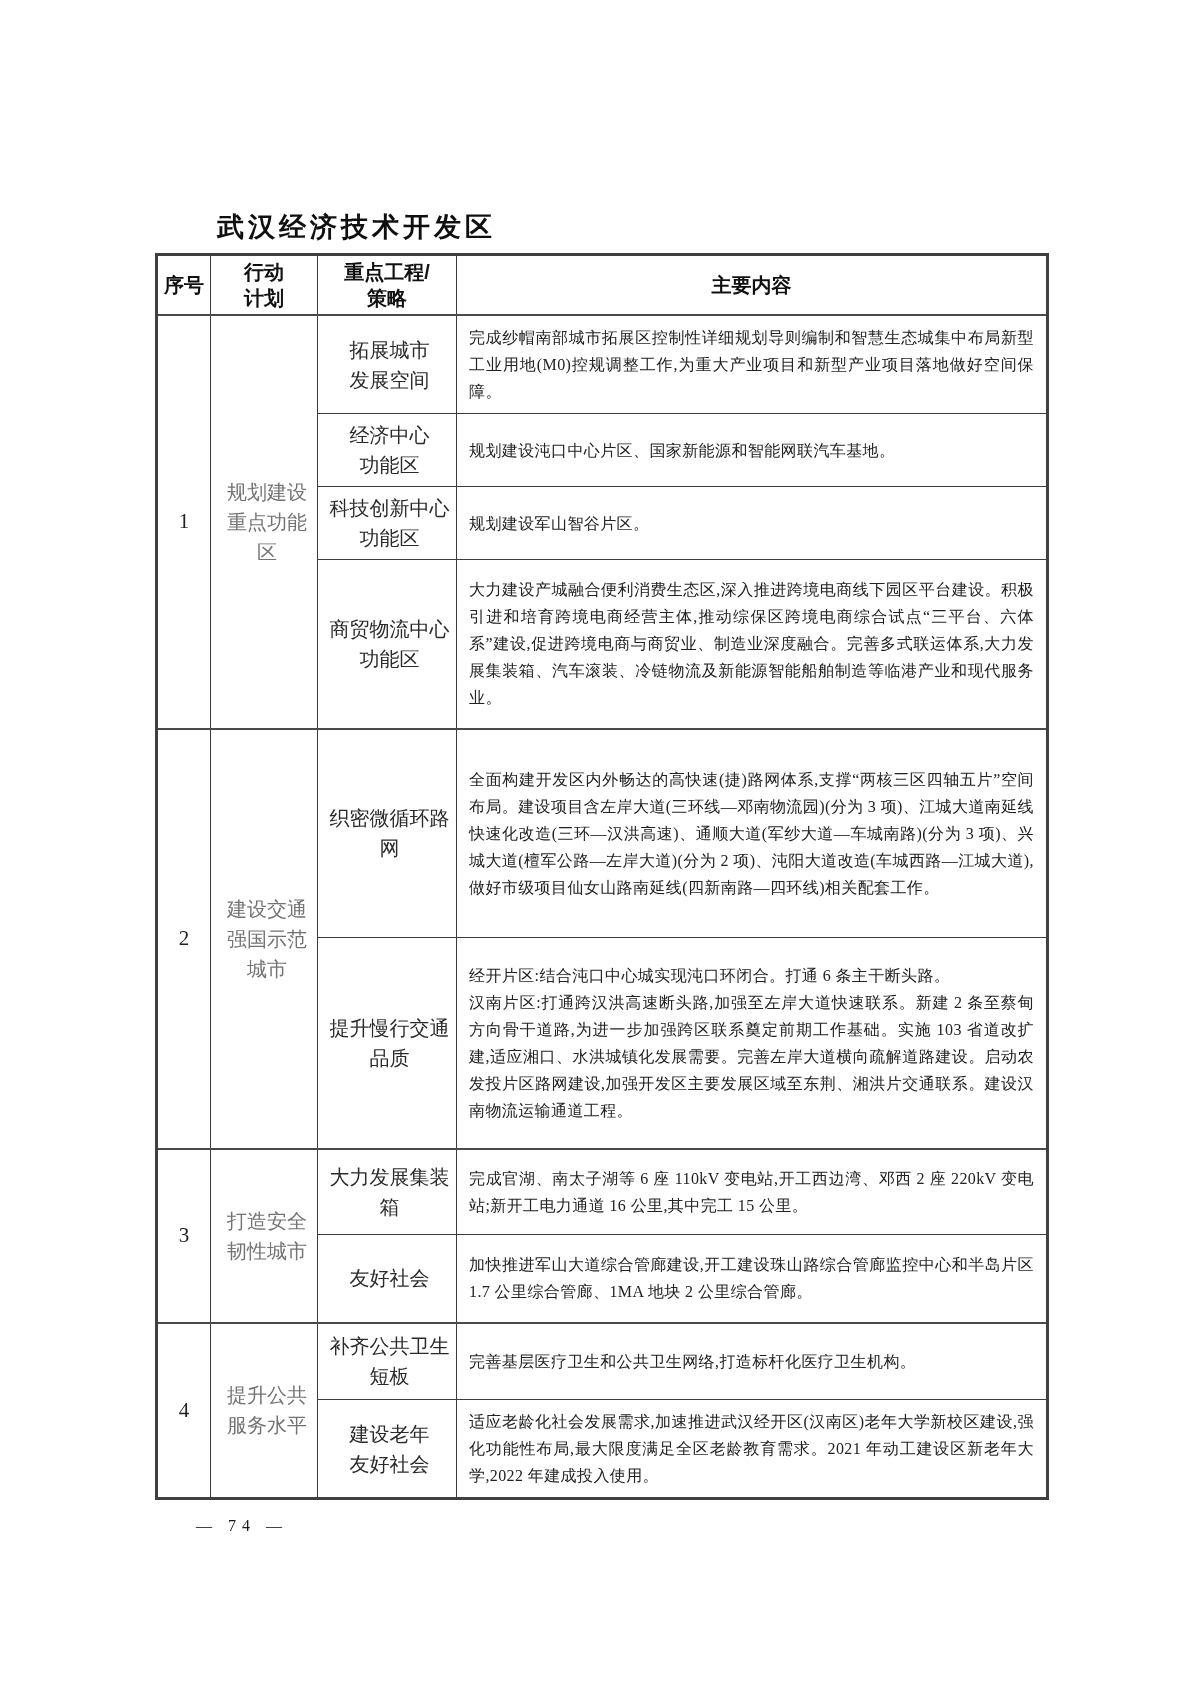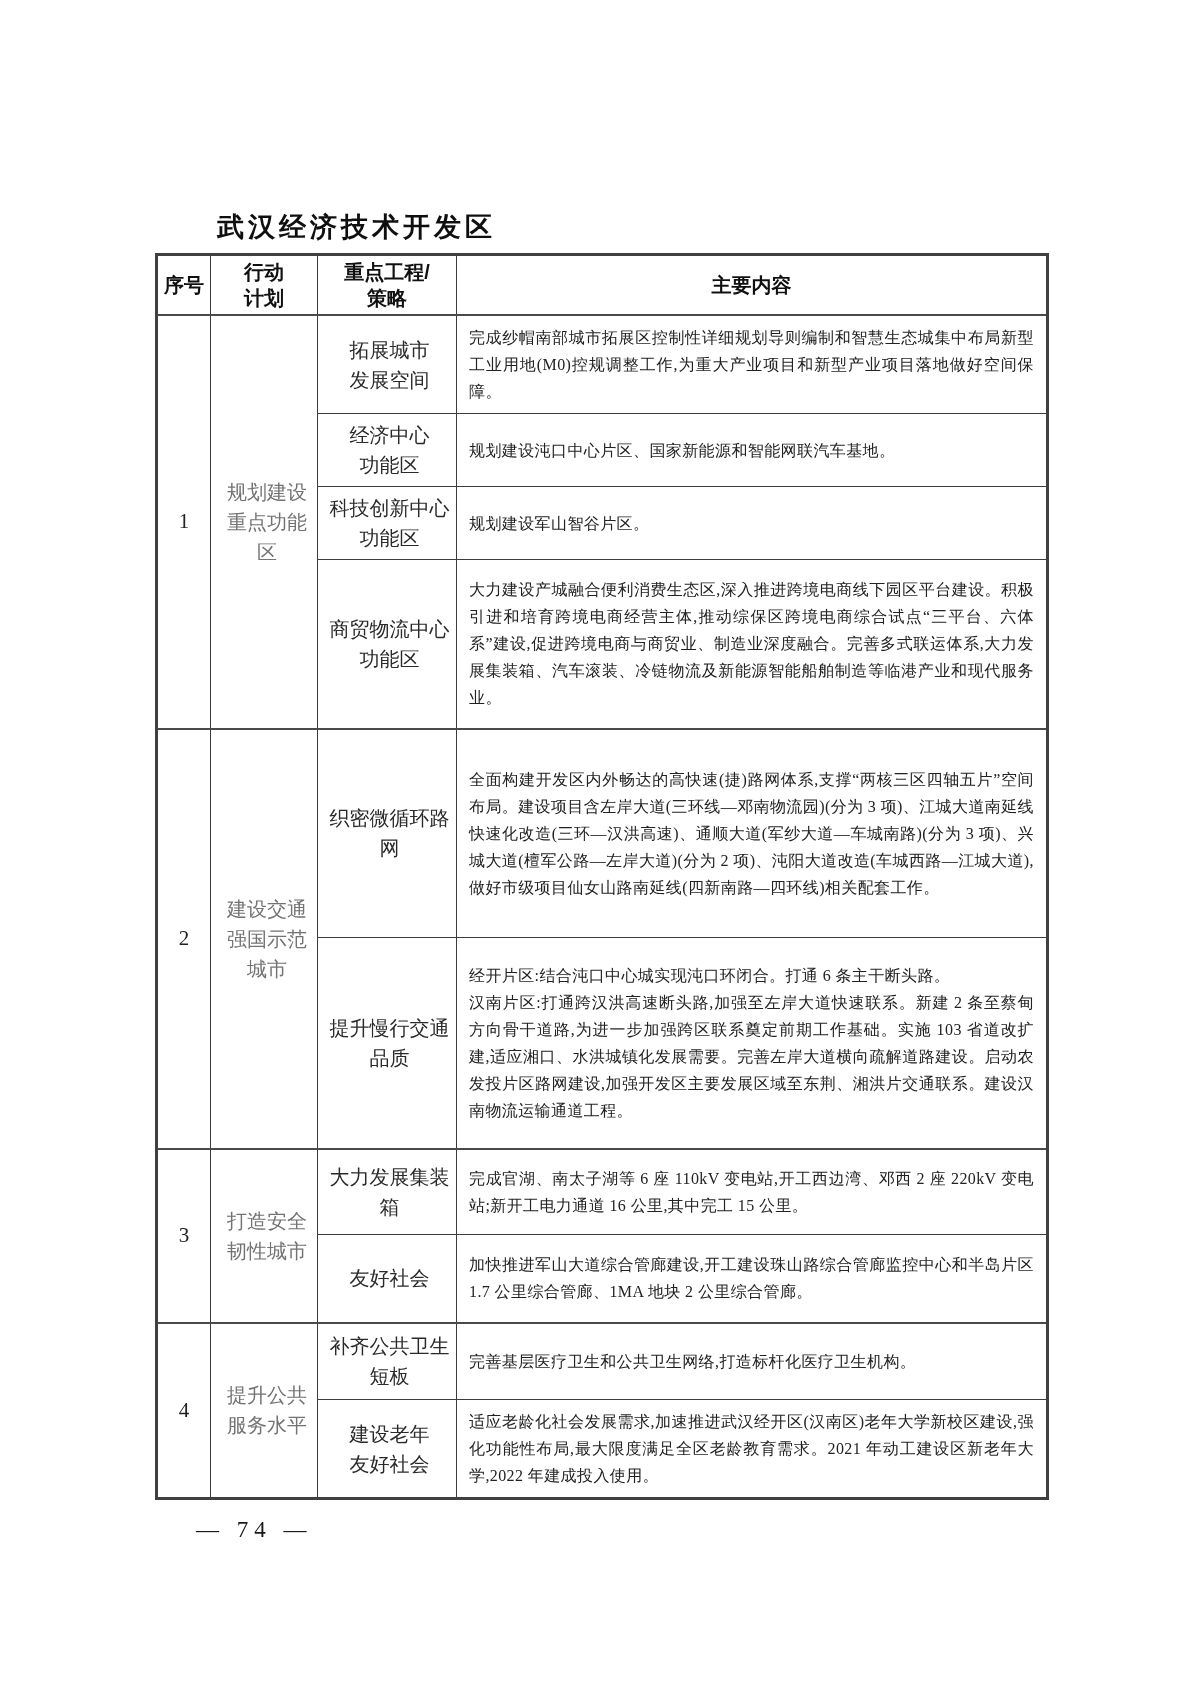--- a/index.html
+++ b/index.html
@@ -87,21 +87,21 @@
     letter-spacing: 0.4px;
     padding: 8px 12px;
     text-align: justify;
     white-space: pre-line;
     color: #222;
   }
   .page-num {
     position: absolute;
     left: 196px;
     top: 1517px;
-    font-size: 23px;
+    font-size: 16px;
     letter-spacing: 6px;
     color: #1a1a1a;
     white-space: nowrap;
   }
 </style>
 </head>
 <body>
 
 <div class="page">
 

